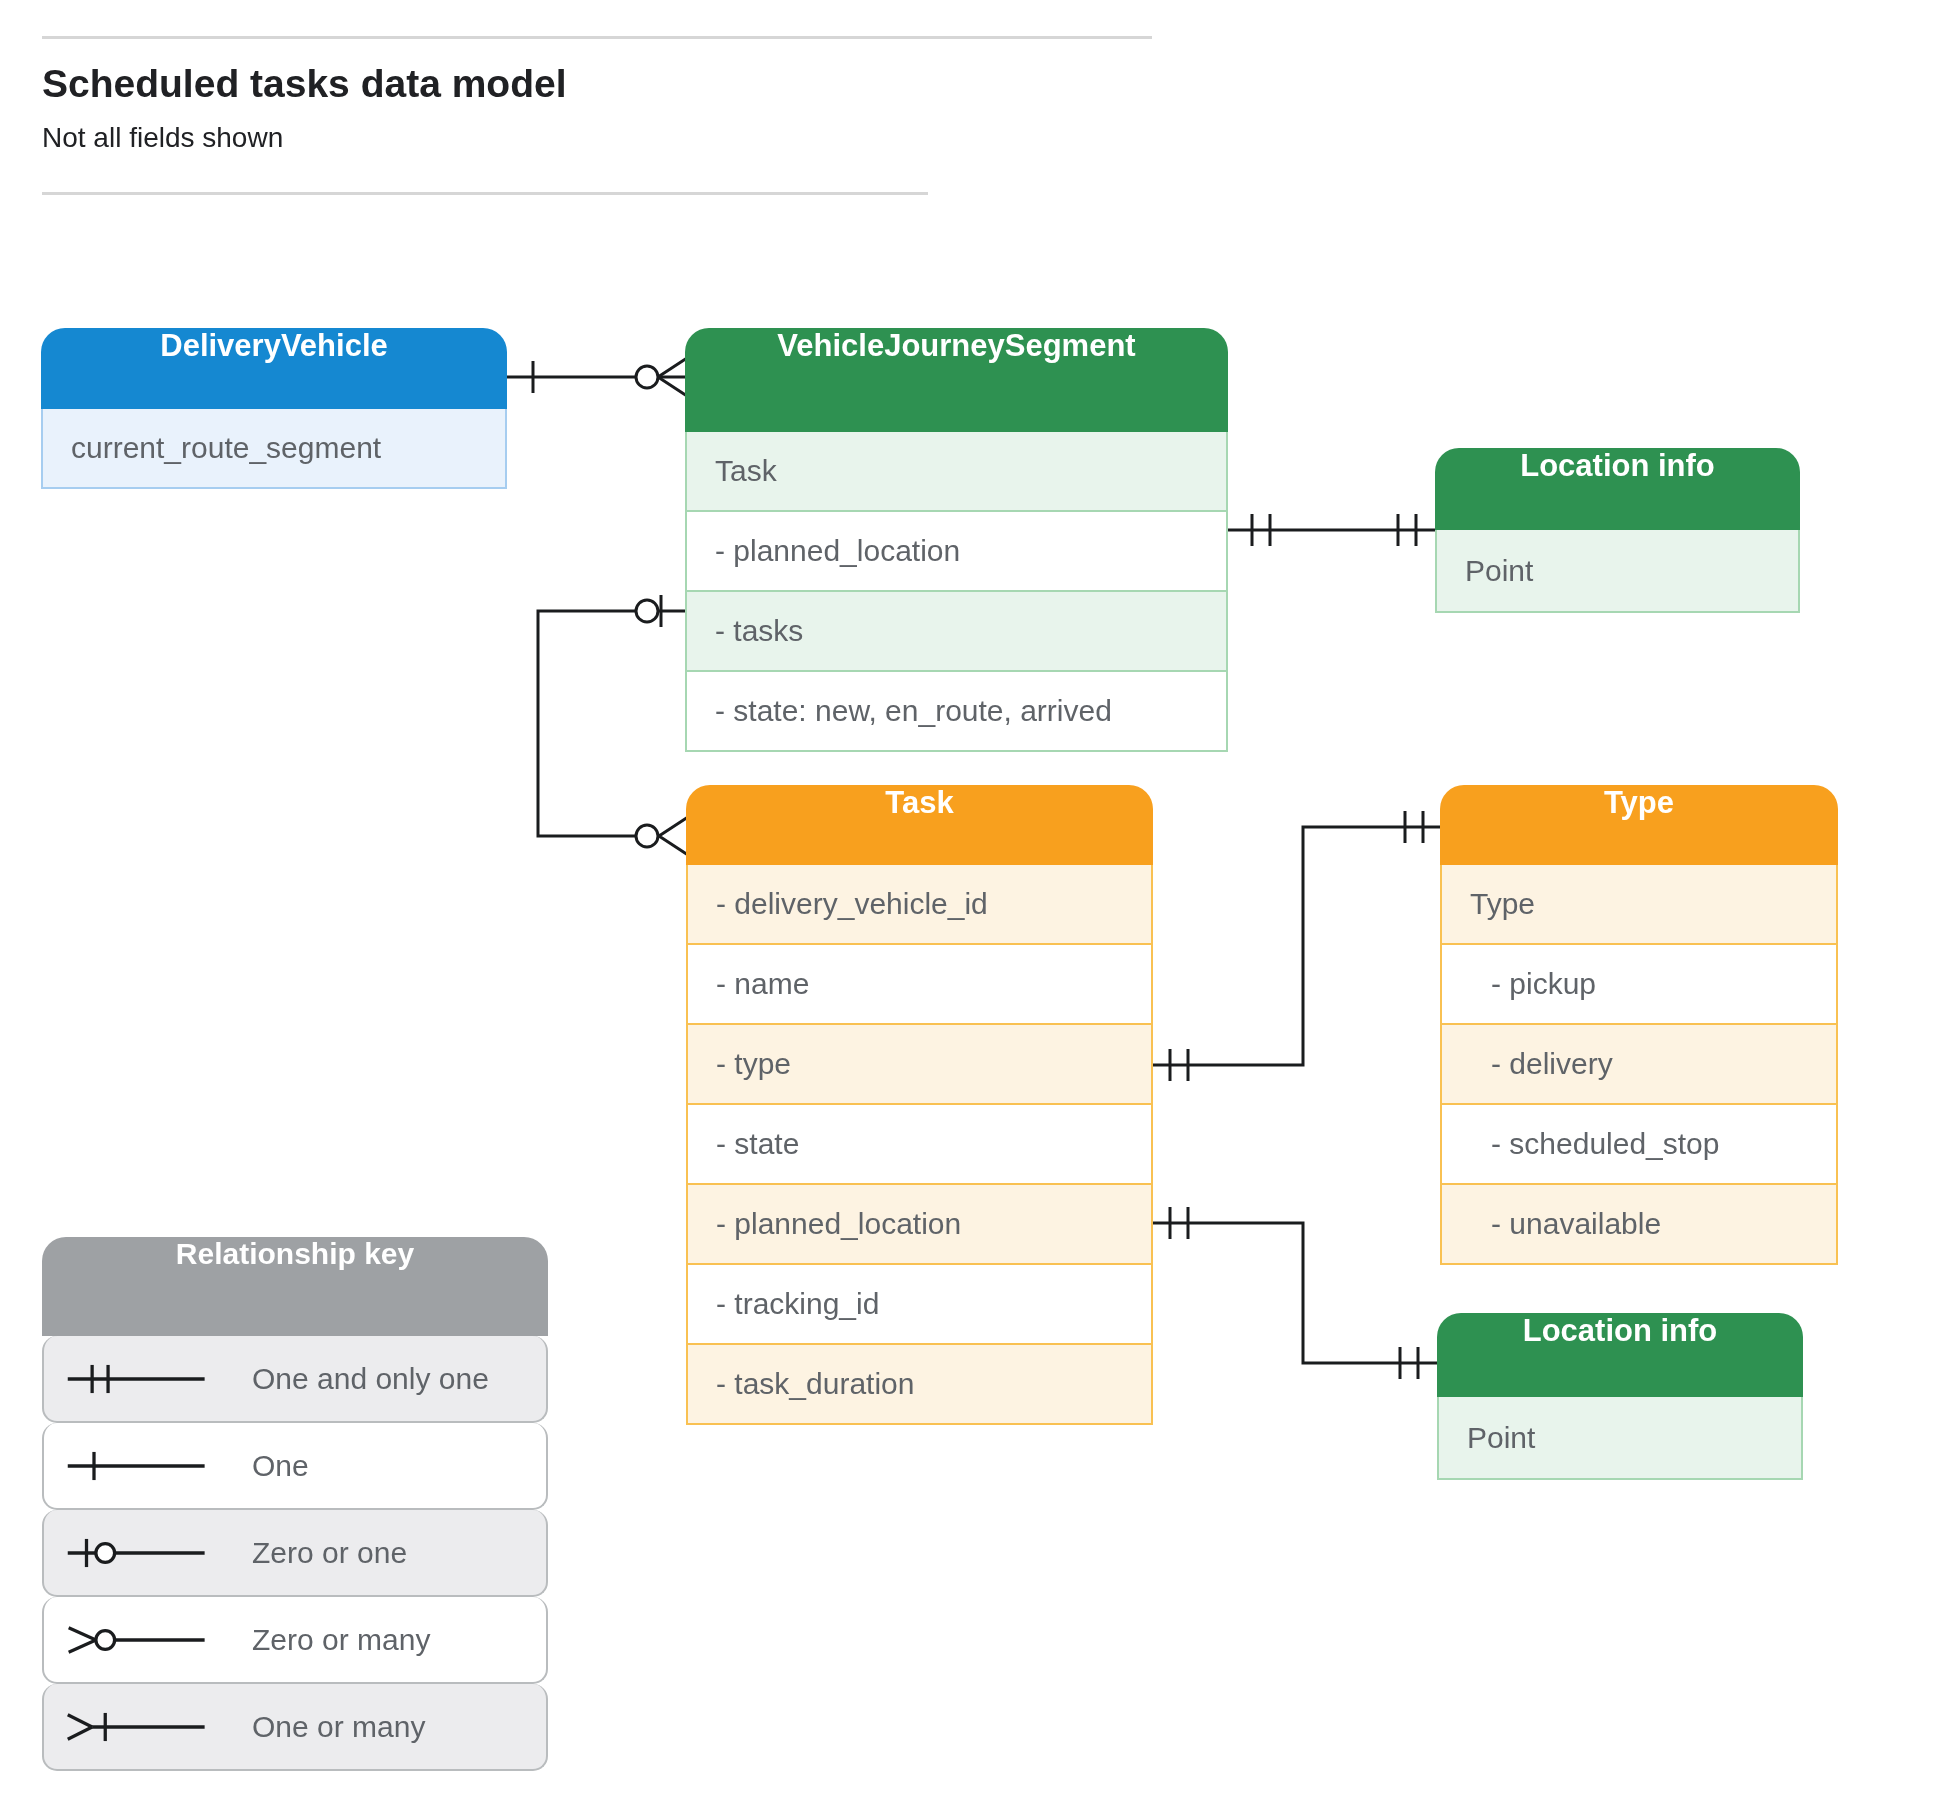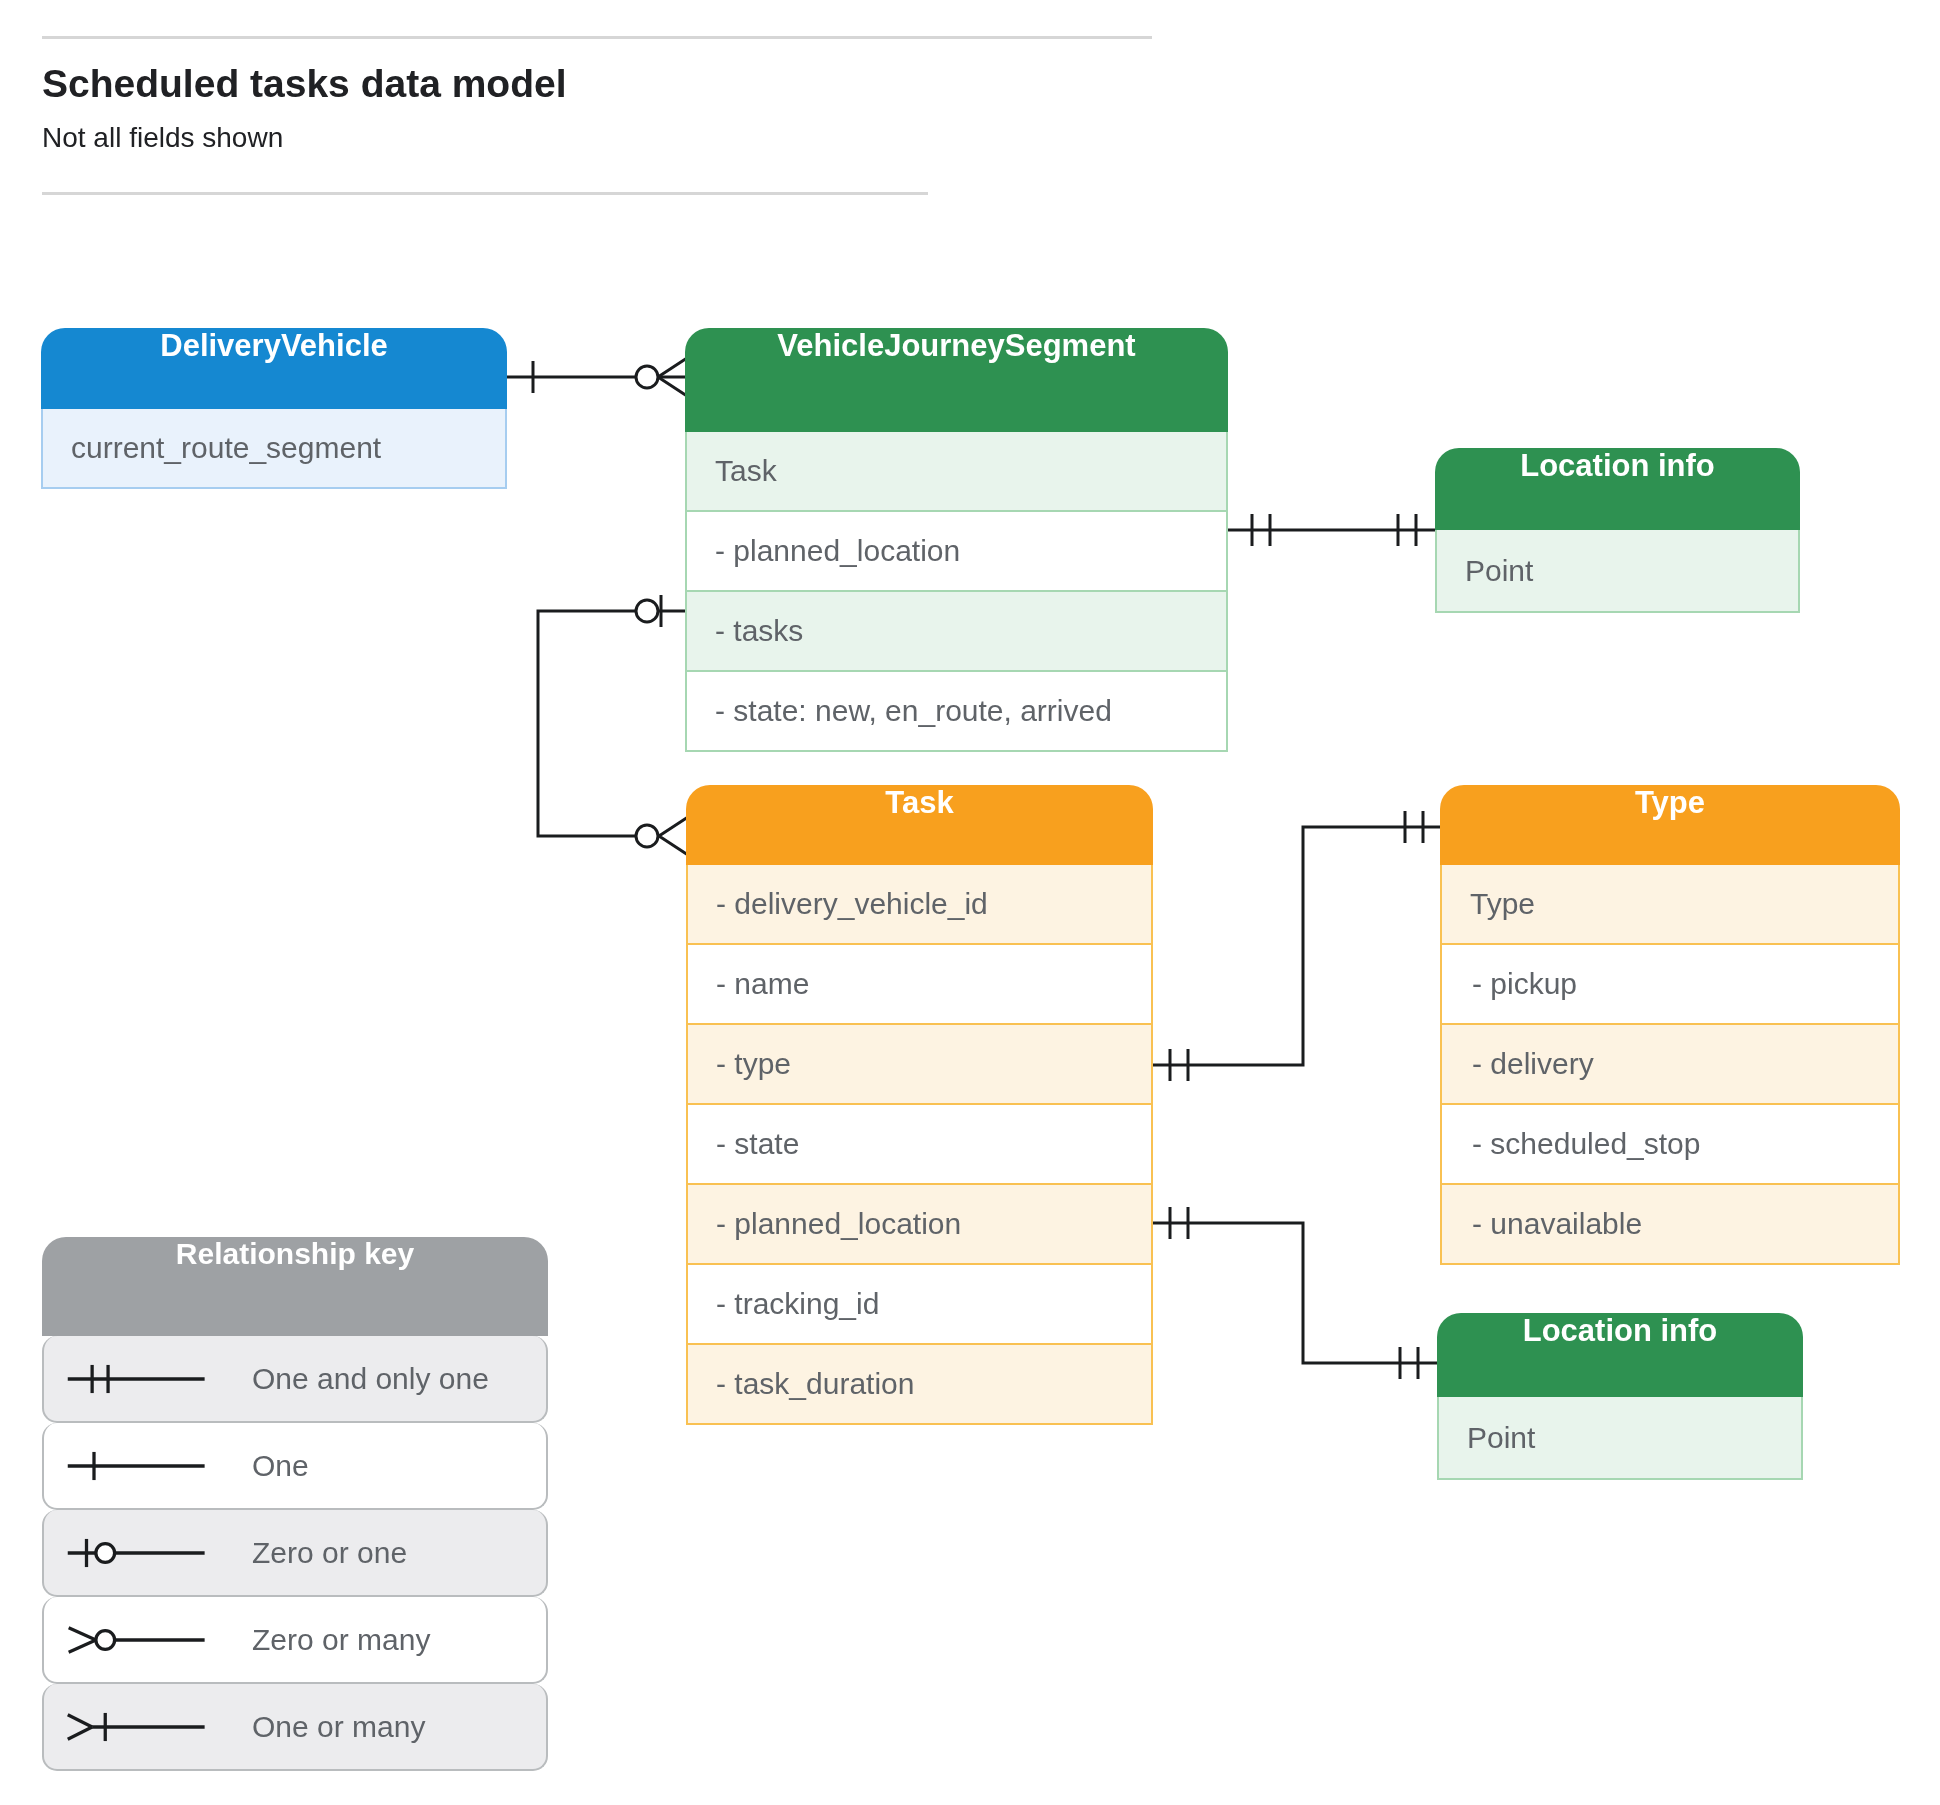--- a/index.html
+++ b/index.html
@@ -37,21 +37,21 @@
     border-left:2px solid var(--bd);border-right:2px solid var(--bd);border-bottom:2px solid var(--bd);
     background:#fff;
   }
   .entity .rw:first-of-type{border-top:2px solid var(--bd);}
   .entity .rw.alt{background:var(--bg);}
   .c-blue{--hd:var(--blue_header);--bg:var(--blue_row);--bd:var(--blue_border);}
   .c-green{--hd:var(--green_header);--bg:var(--green_row);--bd:var(--green_border);}
   .c-orange{--hd:var(--orange_header);--bg:var(--orange_row);--bd:var(--orange_border);}
   .c-gray{--hd:var(--gray_header);--bg:var(--gray_row);--bd:var(--gray_border);}
   .entity .hd{background:var(--hd);}
-  .rw.indent{padding-left:30px;}
+  .rw.indent{padding-left:49px;}
 
   
   .legend .hd{font-size:30px;height:99px;}
   .legend .rw{height:87px;padding:0 20px;border-radius:15px;}
   .legend .sym{flex:0 0 150px;width:150px;height:44px;}
   .legend .sym path{stroke:var(--connector);stroke-width:3.5;fill:none;}
   .legend .sym circle{stroke:var(--connector);stroke-width:3.5;fill:#fff;}
   .legend .lbl{margin-left:38px;}
 </style>
 </head>
@@ -148,21 +148,21 @@
         <span>- planned_location</span>
       </div>
     <div class="rw">
         <span>- tracking_id</span>
       </div>
     <div class="rw alt">
         <span>- task_duration</span>
       </div>
   </div>
 
-  <div class="entity c-orange" style="left:1440px;top:785px;width:460px;">
+  <div class="entity c-orange" style="left:1440px;top:785px;width:398px;">
     <div class="hd" style="height:80px;">
       <span>Type</span>
     </div>
     <div class="rw alt">
         <span>Type</span>
       </div>
     <div class="rw indent">
         <span>- pickup</span>
       </div>
     <div class="rw alt indent">

